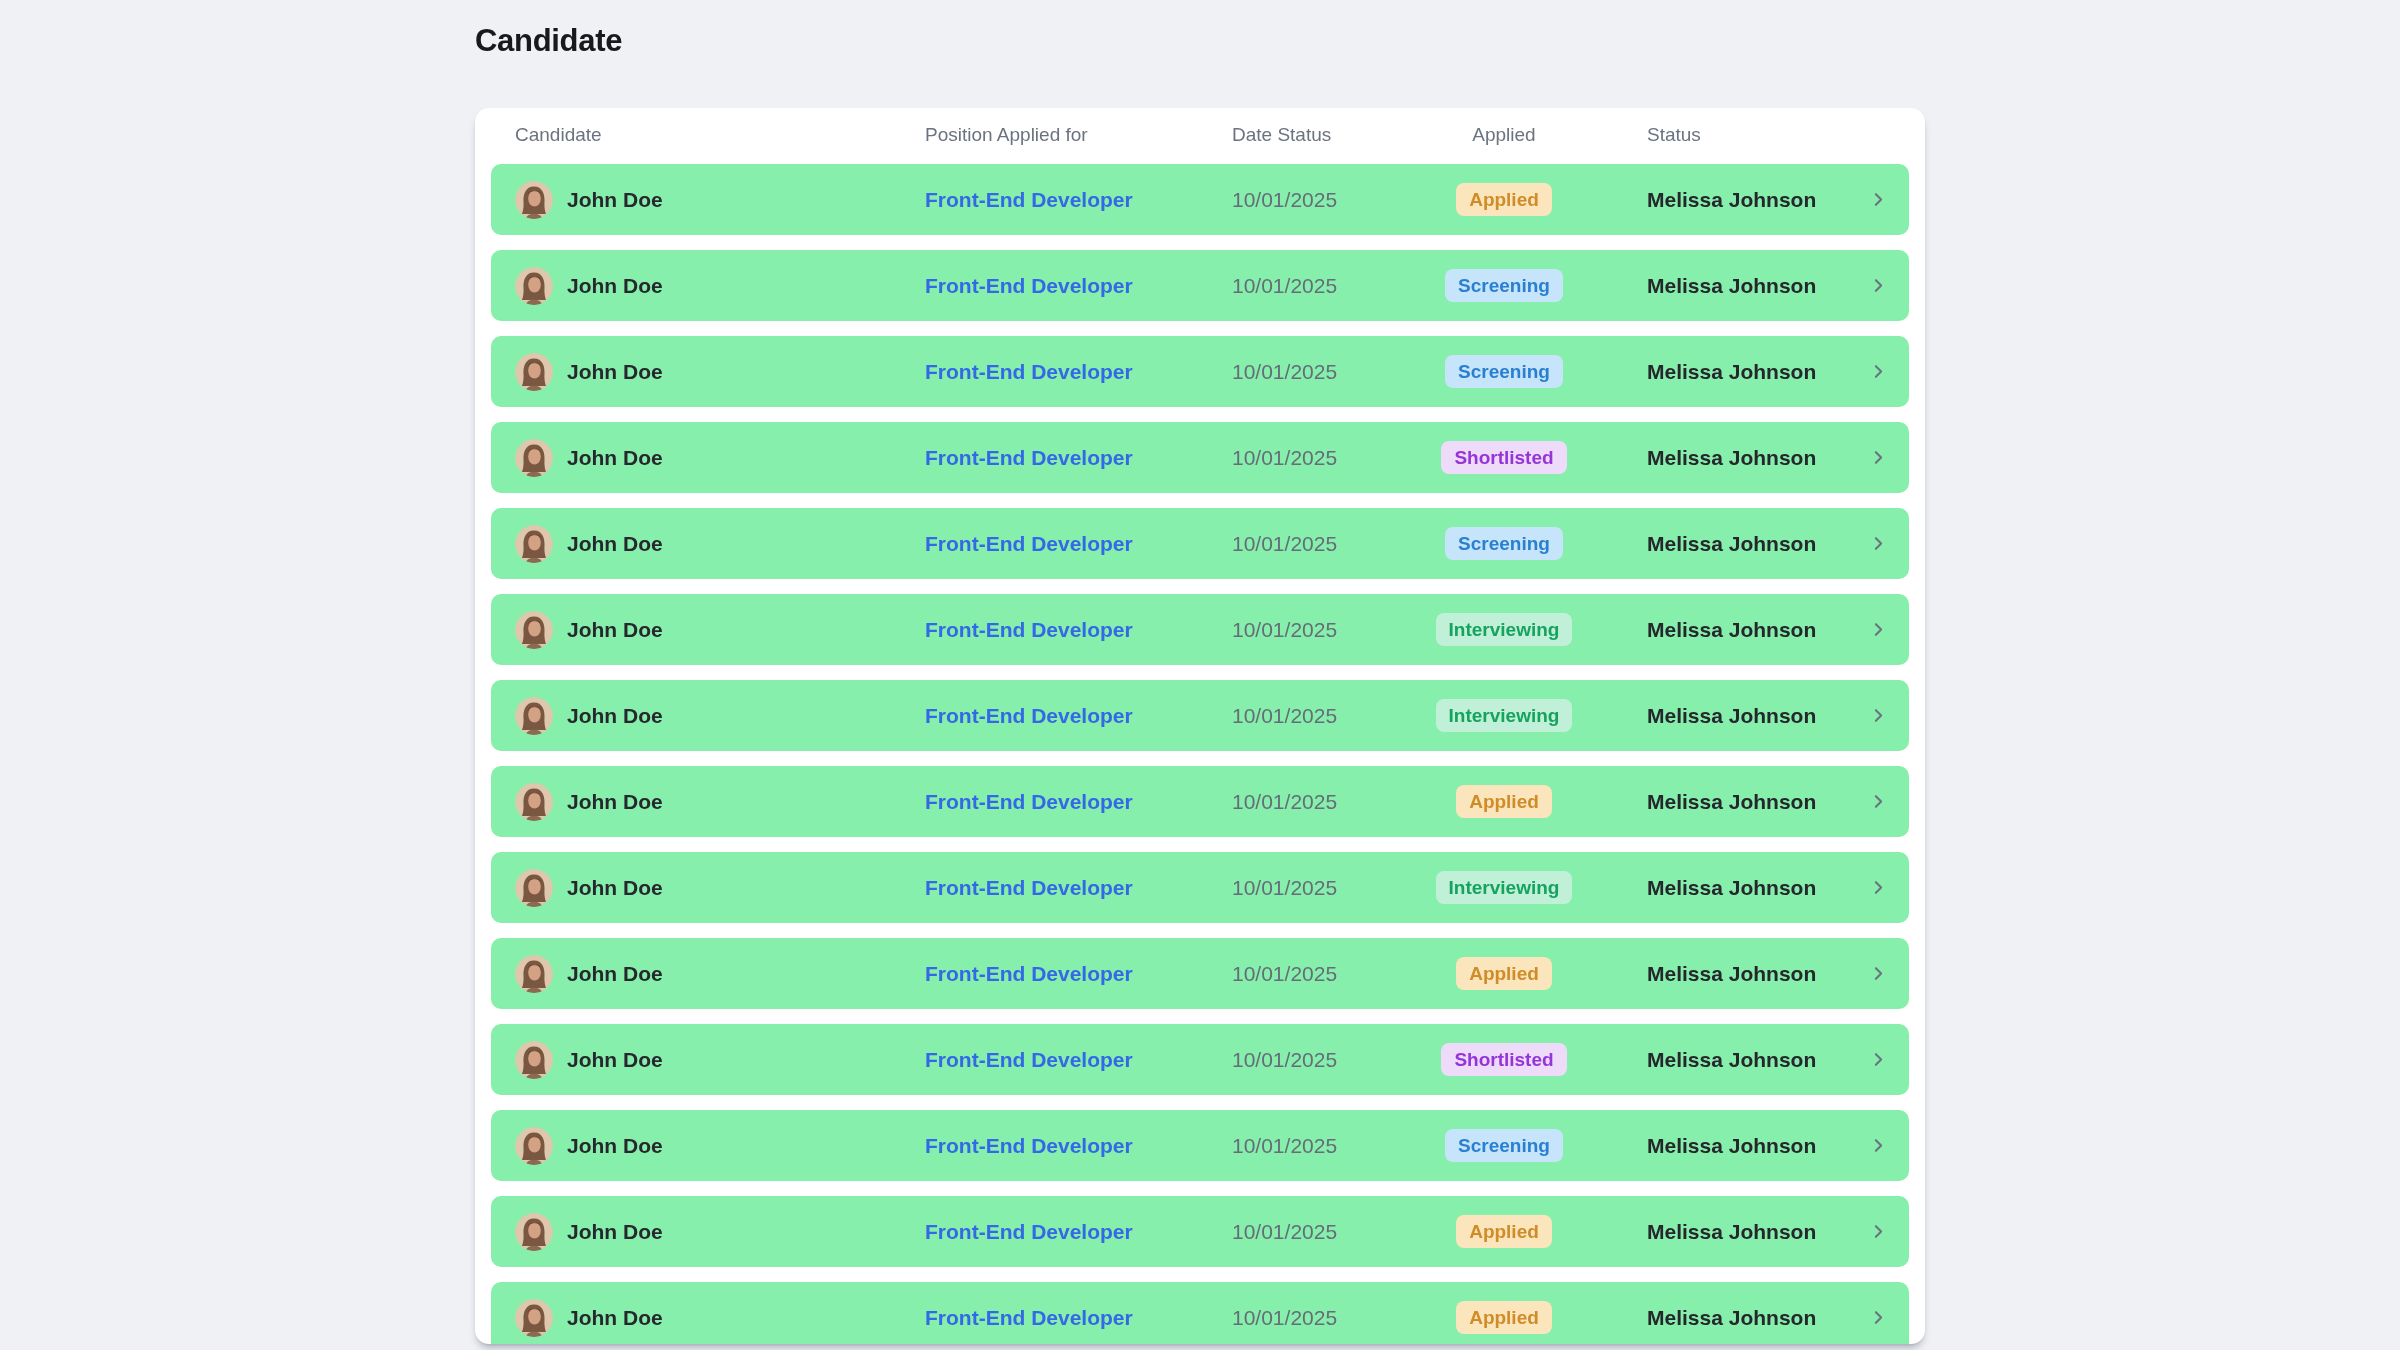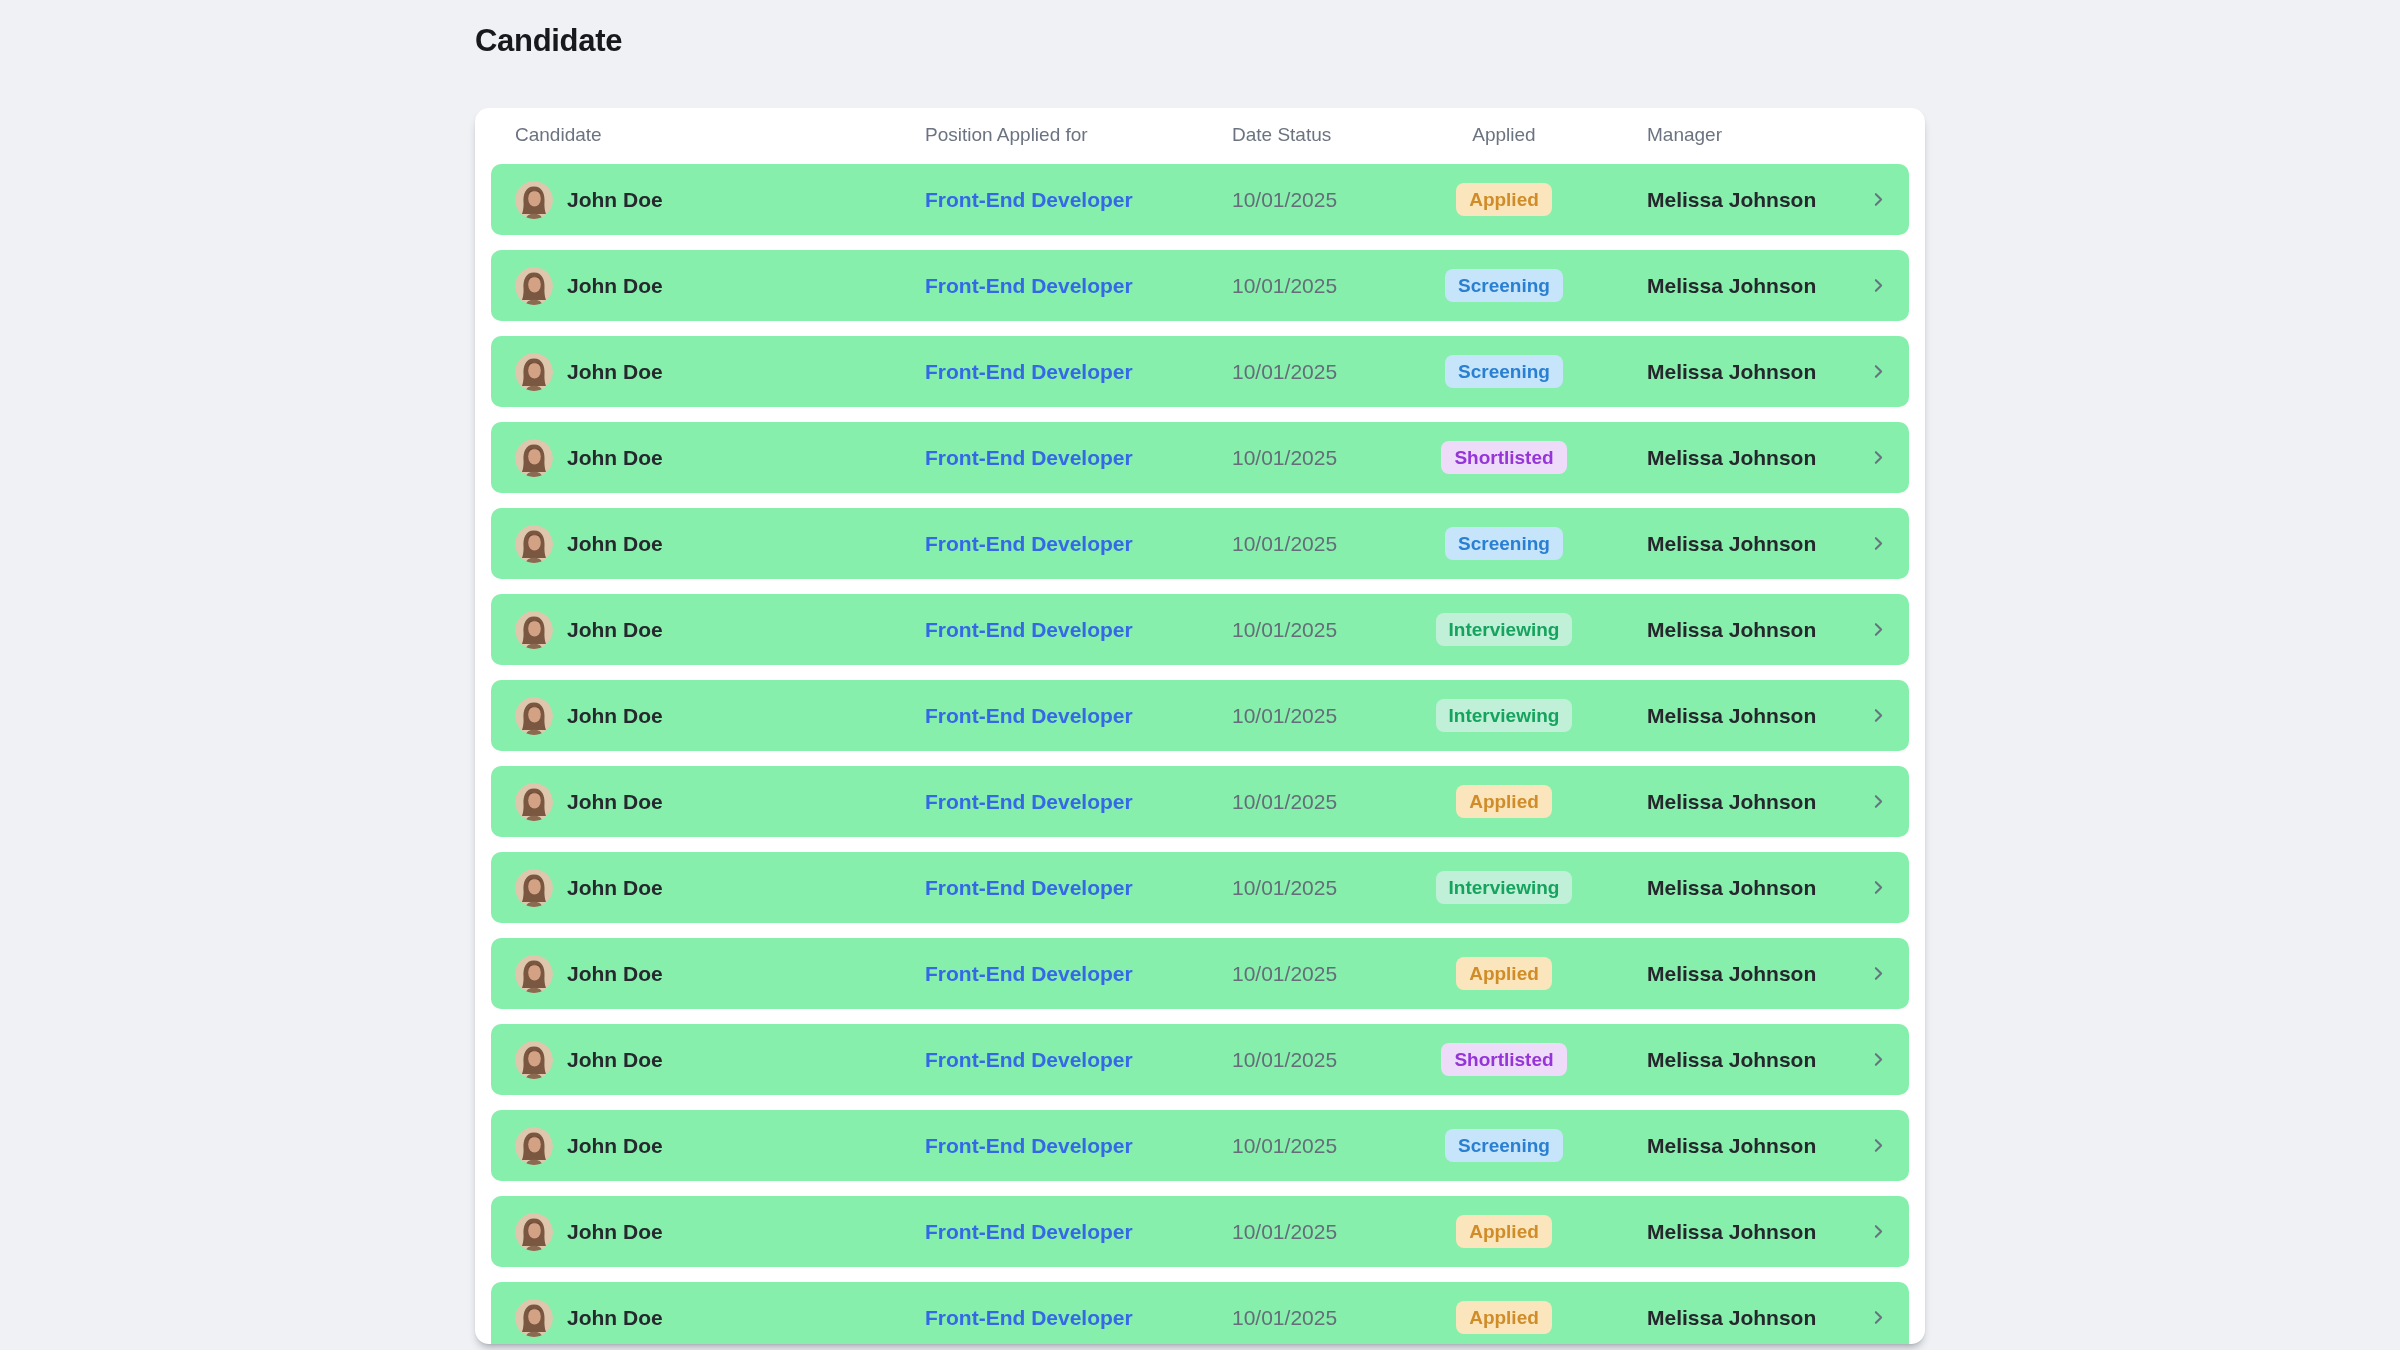--- a/index.html
+++ b/index.html
@@ -93,21 +93,21 @@
 
 <div class="content">
   <h1 class="page-title">Candidate</h1>
 
   <section class="card">
     <div class="thead">
       <span class="c-candidate">Candidate</span>
       <span class="c-position">Position Applied for</span>
       <span class="c-date">Date Status</span>
       <span class="c-status">Applied</span>
-      <span class="c-manager">Manager</span>
+      <span class="c-manager">Status</span>
       <span class="c-chev"></span>
     </div>
 
     <div class="rows" id="rows">
   <div class="row">
     <div class="cell-candidate">
       <span class="avatar">
         <svg width="38" height="38" viewBox="0 0 38 38">
           <circle cx="19" cy="19" r="19" fill="#dfc7ae"></circle>
           <path d="M19 5.5 C10.5 5.5 8 13.5 8.5 21 C9 28 7 33 7 33 L31 33 C31 33 29 28 29.5 21 C30 13.5 27.5 5.5 19 5.5 Z" fill="#7a5740"></path>

